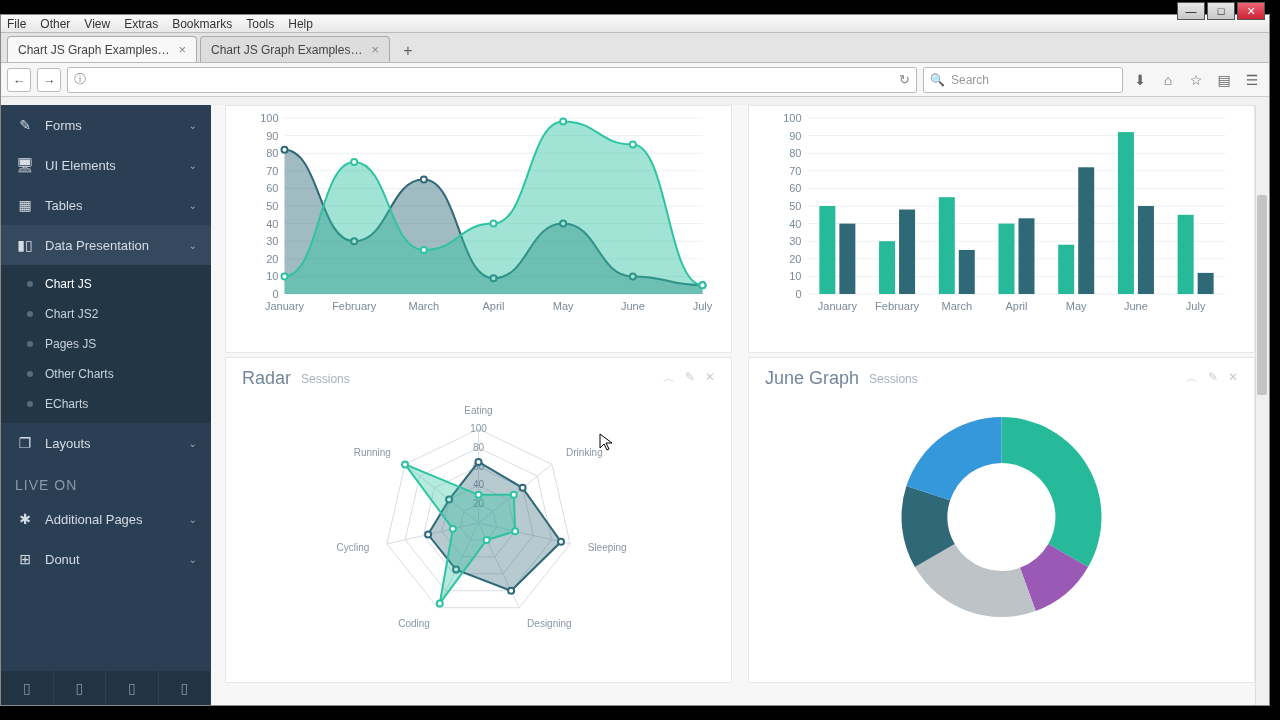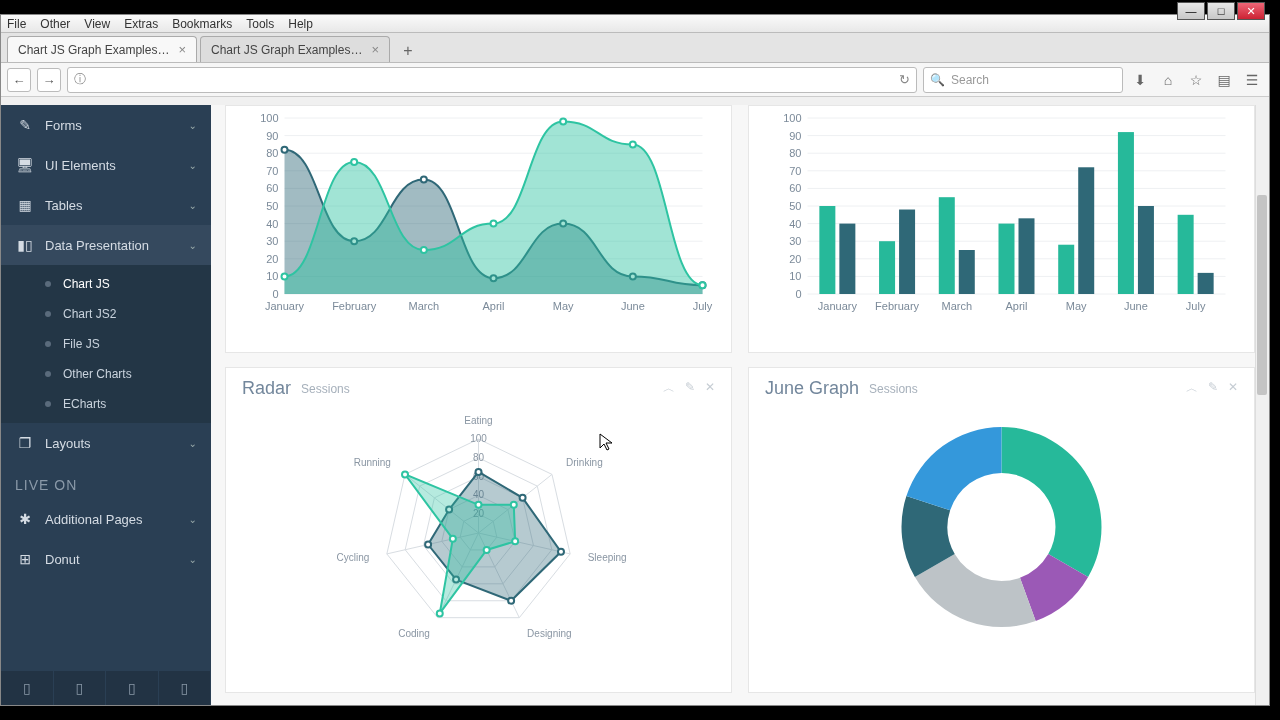--- a/index.html
+++ b/index.html
@@ -27,31 +27,31 @@
 .searchbox{width:200px;height:26px;border:1px solid #bbb;border-radius:3px;background:#fff;display:flex;align-items:center;padding:0 6px;font-size:12px;color:#888}
 .searchbox .mag{margin-right:6px}
 .toolicon{width:22px;height:22px;display:flex;align-items:center;justify-content:center;color:#666;font-size:14px}
 .viewport{position:absolute;top:90px;left:0;right:0;bottom:0;background:#f7f7f7;display:flex}
 .sidebar{width:210px;background:#2a3f54;color:#e7e7e7;height:100%;font-size:13px;overflow:hidden}
 .sb-item{display:flex;align-items:center;padding:12px 14px;cursor:pointer;color:#d5dce4}
 .sb-item.active{background:#35495e}
 .sb-item .ic{width:20px;margin-right:10px;text-align:center;font-size:14px}
 .sb-item .chev{margin-left:auto;font-size:10px;color:#9aa}
 .sb-sub{background:#233646;padding:4px 0}
-.sb-sub .subitem{display:flex;align-items:center;padding:8px 14px 8px 44px;color:#c9d3dd;font-size:12px}
+.sb-sub .subitem{display:flex;align-items:center;padding:8px 14px 8px 26px;color:#c9d3dd;font-size:12px}
 .sb-sub .subitem.active{color:#fff}
 .sb-sub .dot{width:6px;height:6px;border-radius:50%;background:#5a6b7c;margin-right:12px}
 .sb-section-label{padding:14px 14px 6px;font-size:14px;letter-spacing:1px;color:#8a99a8}
 .sb-footer{position:absolute;bottom:0;width:210px;height:34px;background:#223344;display:flex}
 .sb-footer .fbtn{flex:1;display:flex;align-items:center;justify-content:center;color:#8fa;font-size:14px;color:#8a99a8;border-right:1px solid #2a3f54}
 .main{flex:1;padding:0 14px 14px 14px;overflow:hidden;position:relative}
 .row{display:flex;gap:16px}
 .panel{background:#fff;border:1px solid #e6e6e6;flex:1;padding:10px 16px 16px;position:relative}
 .panel.top{height:248px;padding-top:6px}
-.panel.mid{height:326px;margin-top:14px}
+.panel.mid{height:326px;margin-top:4px}
 .panel-head{display:flex;align-items:center;margin-bottom:8px}
 .panel-title{font-size:18px;color:#73879c;font-weight:400}
 .panel-sub{font-size:12px;color:#a6b0bb;margin-left:10px}
 .panel-tools{margin-left:auto;display:flex;gap:10px;color:#c5ccd3;font-size:12px}
 .chart-area{position:relative;width:100%;height:200px}
 .radar-area{position:relative;width:100%;height:240px;display:flex;align-items:center;justify-content:center}
 .donut-area{position:relative;width:100%;height:240px;display:flex;align-items:center;justify-content:center}
 .scrolltrack{position:absolute;right:0;top:0;bottom:0;width:14px;background:#f0f0f0;border-left:1px solid #ddd}
 .scrollthumb{position:absolute;right:2px;width:10px;background:#c4c4c4;border-radius:2px}
 .cursor{position:absolute;pointer-events:none;z-index:999}
@@ -130,21 +130,21 @@
           <div class="subitem active">
               <span class="dot"></span>
               <span>Chart JS</span>
             </div>
           <div class="subitem">
               <span class="dot"></span>
               <span>Chart JS2</span>
             </div>
           <div class="subitem">
               <span class="dot"></span>
-              <span>File JS</span>
+              <span>Pages JS</span>
             </div>
           <div class="subitem">
               <span class="dot"></span>
               <span>Other Charts</span>
             </div>
           <div class="subitem">
               <span class="dot"></span>
               <span>ECharts</span>
             </div>
         </div>

